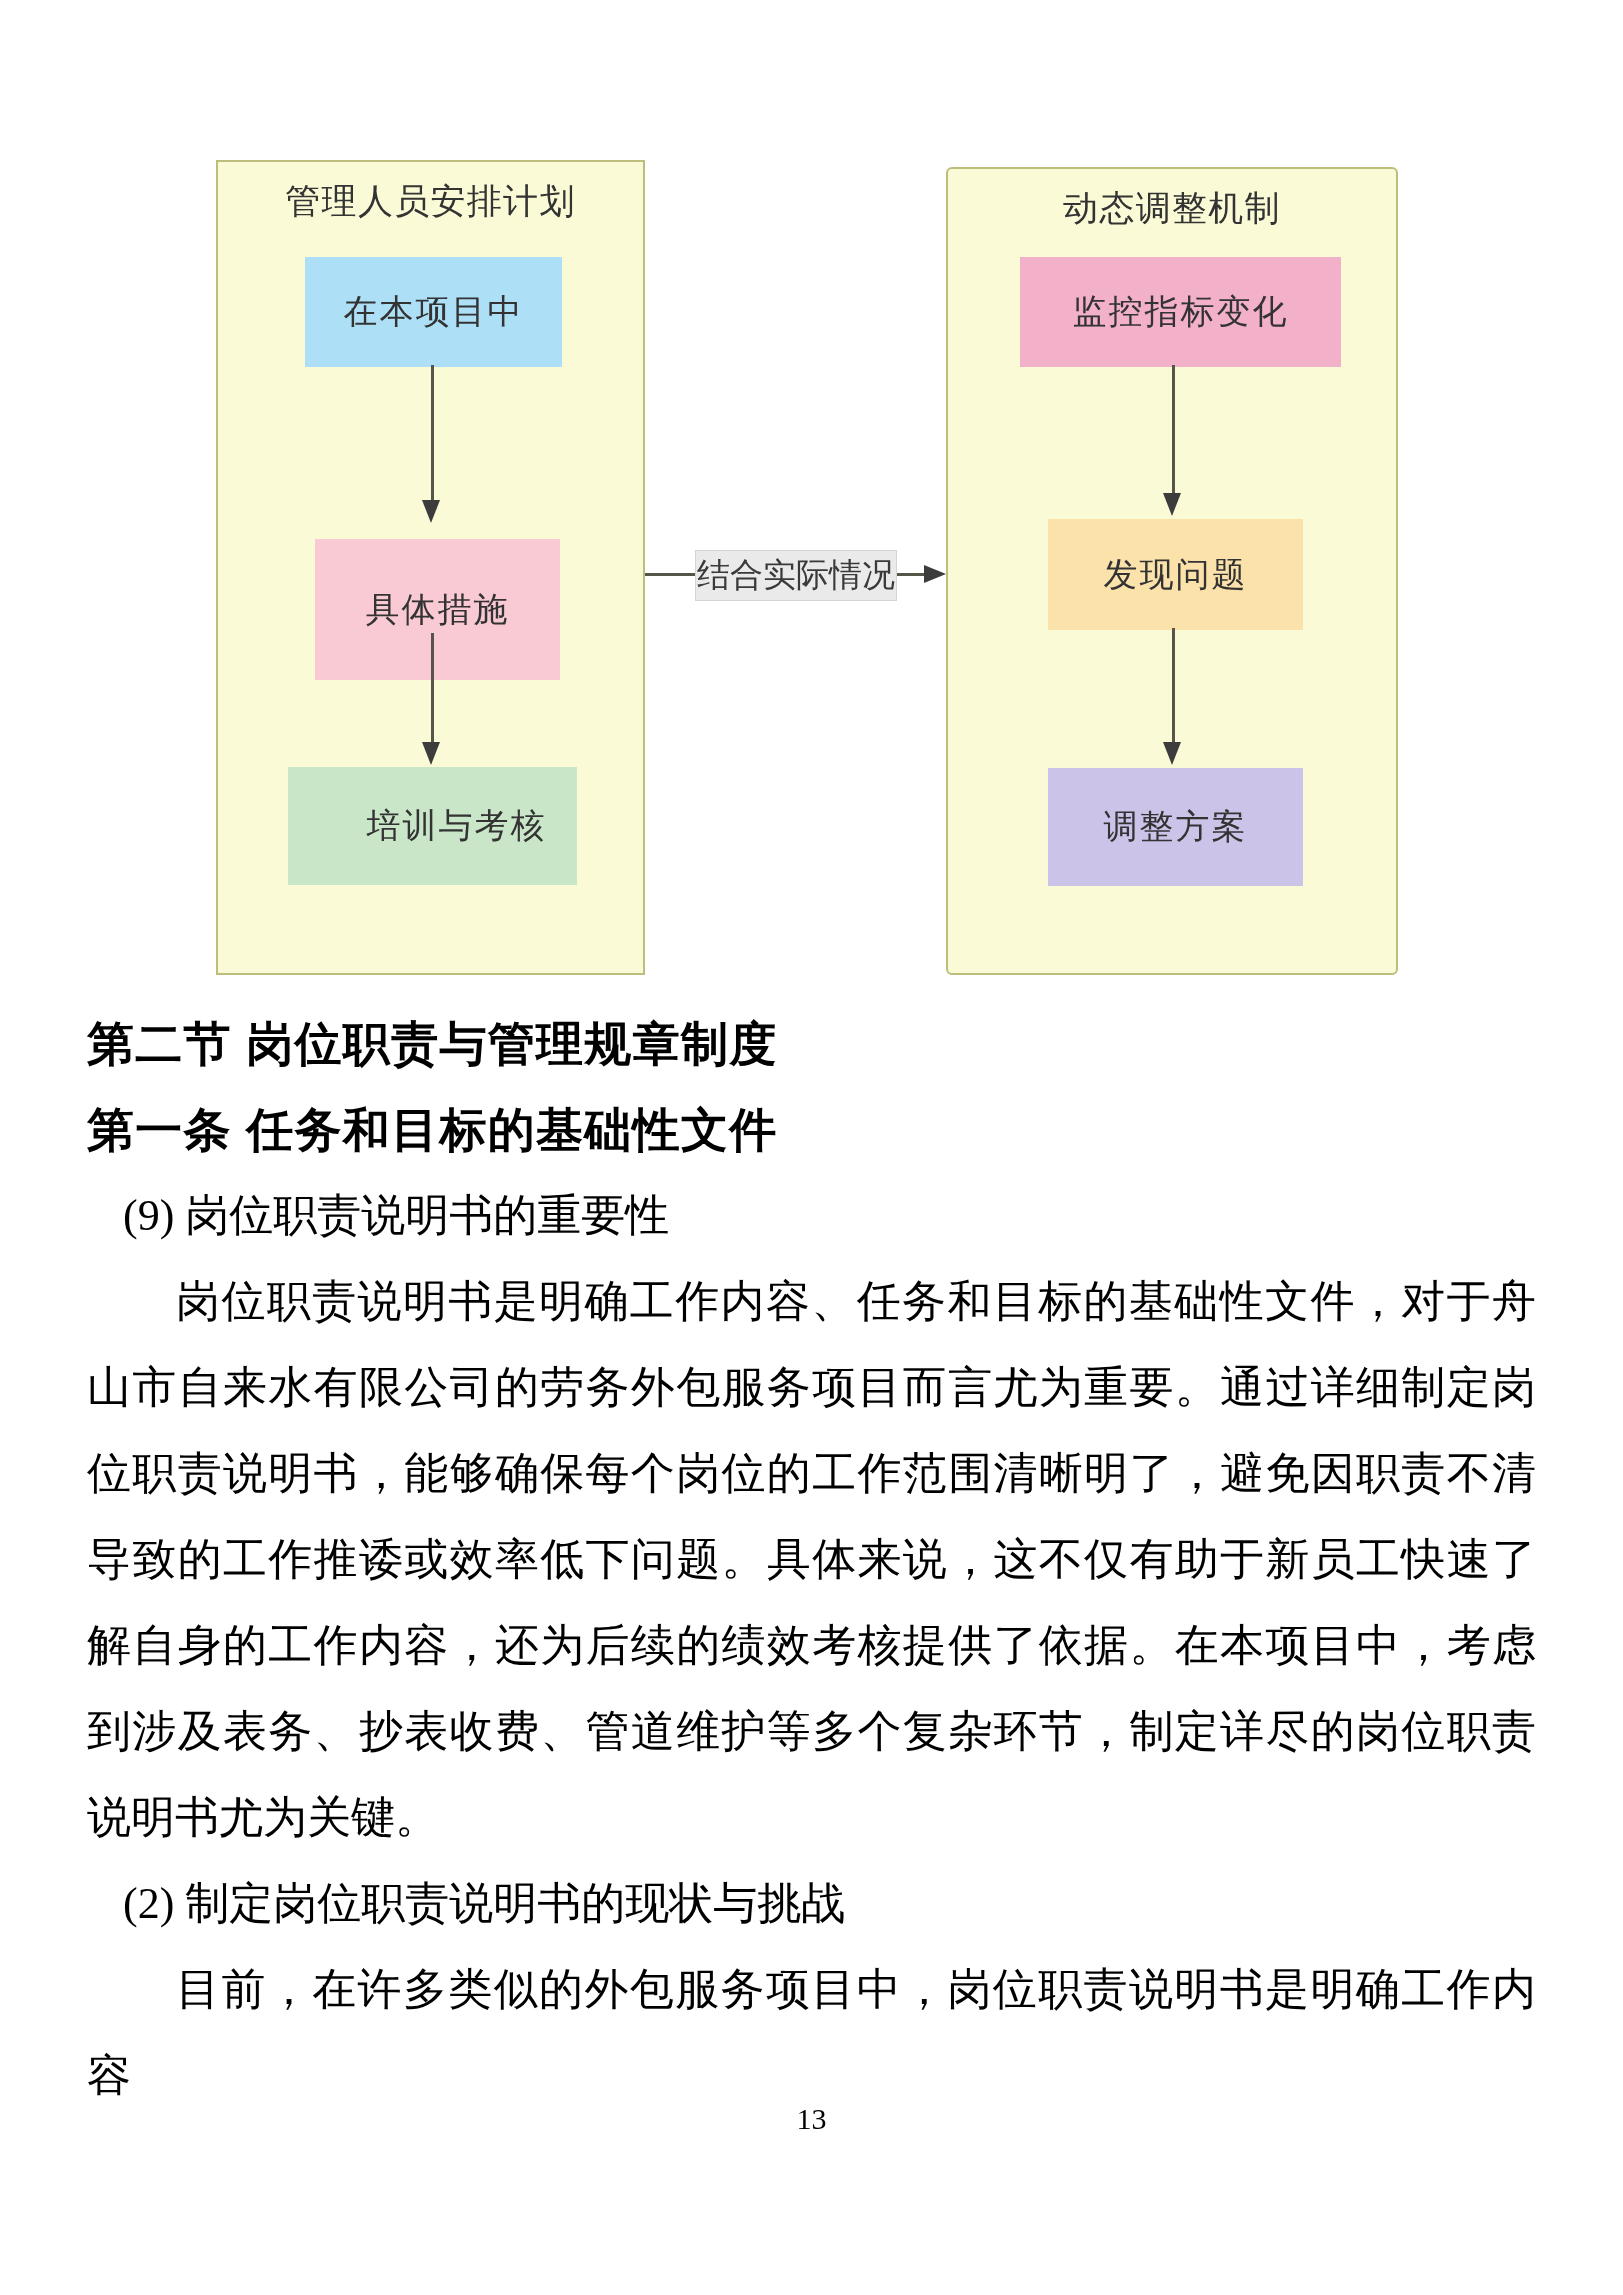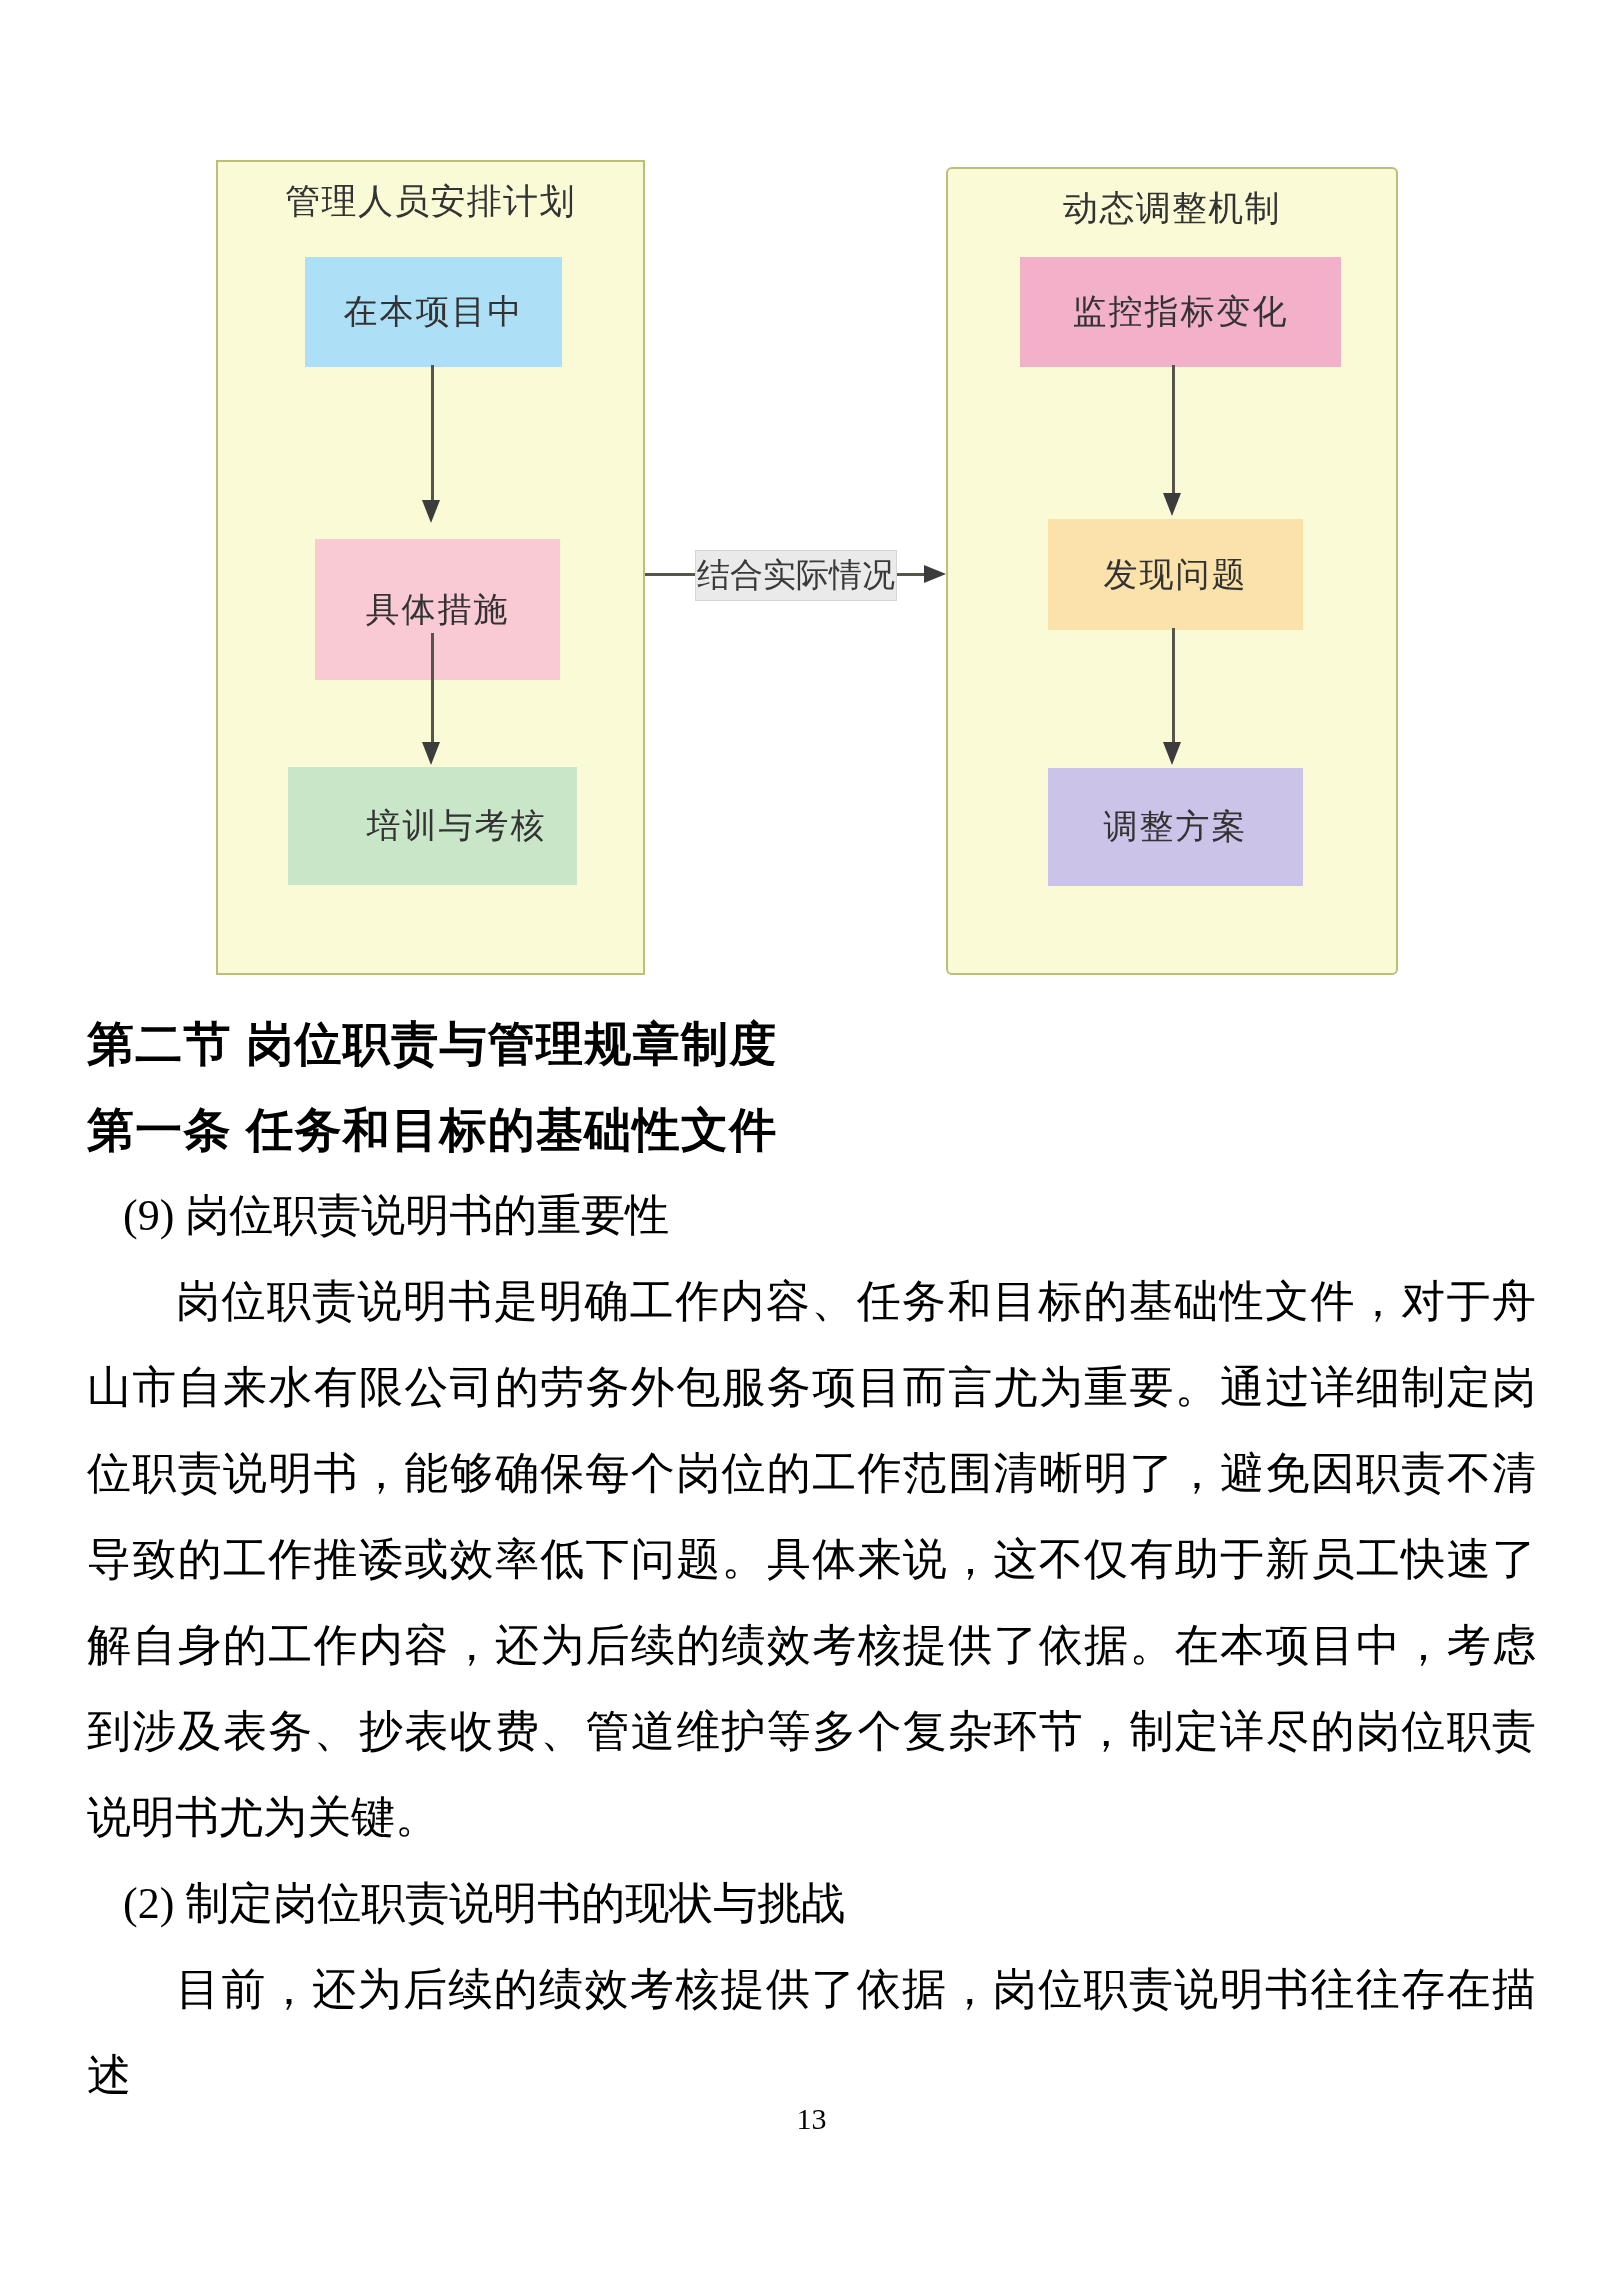--- a/index.html
+++ b/index.html
@@ -173,19 +173,19 @@
     <div class="row heading">第一条 任务和目标的基础性文件</div>
     <div class="row body-line sub-item">(9) 岗位职责说明书的重要性</div>
     <div class="row body-line fill first-line">岗位职责说明书是明确工作内容、任务和目标的基础性文件，对于舟</div>
     <div class="row body-line fill">山市自来水有限公司的劳务外包服务项目而言尤为重要。通过详细制定岗</div>
     <div class="row body-line fill">位职责说明书，能够确保每个岗位的工作范围清晰明了，避免因职责不清</div>
     <div class="row body-line fill">导致的工作推诿或效率低下问题。具体来说，这不仅有助于新员工快速了</div>
     <div class="row body-line fill">解自身的工作内容，还为后续的绩效考核提供了依据。在本项目中，考虑</div>
     <div class="row body-line fill">到涉及表务、抄表收费、管道维护等多个复杂环节，制定详尽的岗位职责</div>
     <div class="row body-line">说明书尤为关键。</div>
     <div class="row body-line sub-item">(2) 制定岗位职责说明书的现状与挑战</div>
-    <div class="row body-line fill first-line">目前，还为后续的绩效考核提供了依据，岗位职责说明书往往存在描述</div>
+    <div class="row body-line fill first-line">目前，在许多类似的外包服务项目中，岗位职责说明书是明确工作内容</div>
   </div>
 
   <div class="page-number">13</div>
 
 </div>
 
 
 </body></html>

